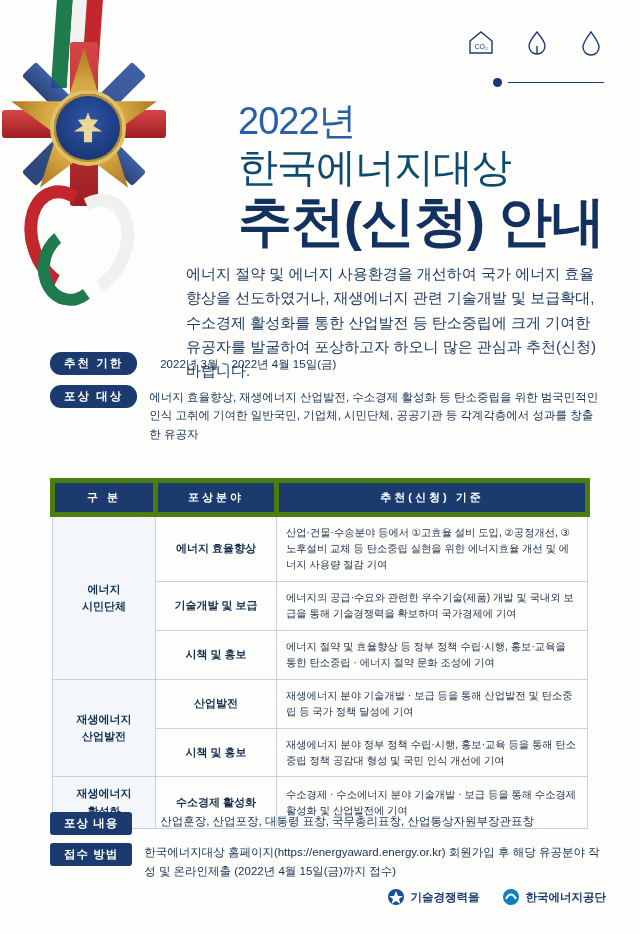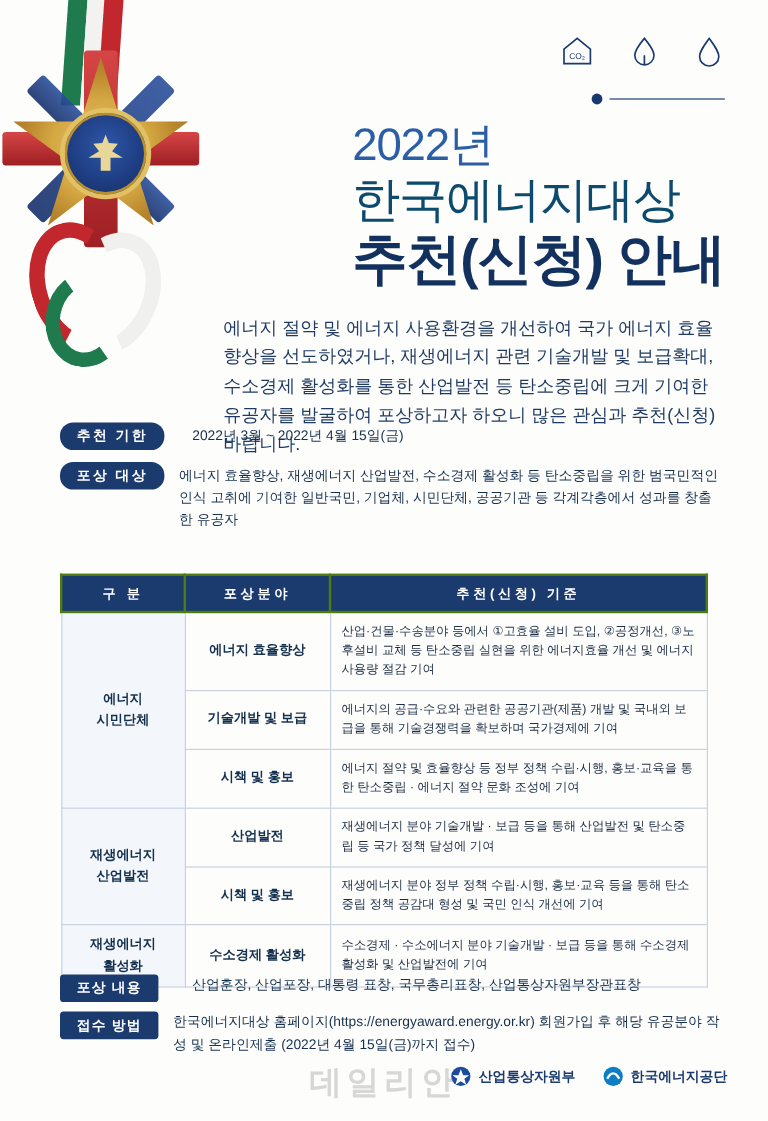--- a/index.html
+++ b/index.html
@@ -72,21 +72,21 @@
   
   .top-icons{position:absolute;right:36px;top:28px;display:flex;gap:26px;align-items:center;}
   .top-icons svg{display:block;}
 
   
   .dot{position:absolute;right:138px;top:78px;width:9px;height:9px;border-radius:50%;background:#18386f;}
   .rule{position:absolute;right:36px;top:82px;width:96px;height:1px;background:#1d3f78;}
   .title{position:absolute;right:36px;top:100px;text-align:left;line-height:1.12;}
   .title .y{font-size:38px;color:#2c5ea8;letter-spacing:-1px;font-weight:400;}
   .title .l2{font-size:40px;color:#0c4a6e;font-weight:400;letter-spacing:-1px;margin-top:2px;}
-  .title .l3{font-size:46px;color:#13315f;font-weight:bold;letter-spacing:-1px;margin-top:2px;}
+  .title .l3{font-size:54px;color:#13315f;font-weight:bold;letter-spacing:-1px;margin-top:2px;}
 
   
   .intro{
     position:absolute;left:186px;top:262px;width:420px;
     font-size:15px;color:#1f3b63;line-height:1.62;text-align:left;
   }
 
   
   .lblrow{position:absolute;display:flex;align-items:flex-start;gap:12px;}
   .pill{
@@ -94,21 +94,21 @@
     border-radius:11px;padding:4px 14px;white-space:nowrap;letter-spacing:2px;
   }
   .pill.sq{border-radius:3px;letter-spacing:1px;}
   .lbltext{font-size:11.5px;color:#16304f;line-height:1.6;padding-top:3px;}
 
   
   .tbl{position:absolute;left:50px;top:478px;width:540px;border-collapse:collapse;
        font-size:10.3px;color:#1d2e47;}
   .tbl th{
     background:#1b3b6f;color:#fff;font-weight:bold;font-size:11px;
-    padding:7px 4px;border:2px solid #4d7c0f;letter-spacing:3px;
+    padding:7px 4px;border:5px solid #4d7c0f;letter-spacing:3px;
   }
   .tbl td{border:1px solid #c9d3e0;padding:8px 9px;vertical-align:middle;line-height:1.55;}
   .tbl td.c1{width:84px;text-align:center;background:#f3f6fa;font-weight:bold;color:#14304f;font-size:11px;}
   .tbl td.c2{width:102px;text-align:center;font-weight:bold;color:#14304f;font-size:11px;}
   .tbl td.c3{text-align:left;}
   .tbl tr.grp-top td{border-top:1.6px solid #8fa2bb;}
 
   
   .footer-note{font-size:11.5px;color:#16304f;line-height:1.66;}
 
@@ -196,21 +196,21 @@
     </thead>
     <tbody>
       <tr class="grp-top">
         <td class="c1" rowspan="3" style="white-space:pre-line;">에너지
 시민단체</td>
         <td class="c2">에너지 효율향상</td>
         <td class="c3">산업·건물·수송분야 등에서 ①고효율 설비 도입, ②공정개선, ③노후설비 교체 등 탄소중립 실현을 위한 에너지효율 개선 및 에너지 사용량 절감 기여</td>
       </tr>
       <tr>
         <td class="c2">기술개발 및 보급</td>
-        <td class="c3">에너지의 공급·수요와 관련한 공공기관(제품) 개발 및 국내외 보급을 통해 기술경쟁력을 확보하며 국가경제에 기여</td>
+        <td class="c3">에너지의 공급·수요와 관련한 우수기술(제품) 개발 및 국내외 보급을 통해 기술경쟁력을 확보하며 국가경제에 기여</td>
       </tr>
       <tr>
         <td class="c2">시책 및 홍보</td>
         <td class="c3">에너지 절약 및 효율향상 등 정부 정책 수립·시행, 홍보·교육을 통한 탄소중립 · 에너지 절약 문화 조성에 기여</td>
       </tr>
       <tr class="grp-top">
         <td class="c1" rowspan="2" style="white-space:pre-line;">재생에너지
 산업발전</td>
         <td class="c2">산업발전</td>
         <td class="c3">재생에너지 분야 기술개발 · 보급 등을 통해 산업발전 및 탄소중립 등 국가 정책 달성에 기여</td>
@@ -239,28 +239,27 @@
   </div>
 
   <div class="logos">
     <div class="logo">
       <span class="mark">
         <svg width="18" height="18" viewBox="0 0 18 18">
           <circle cx="9" cy="9" r="8" fill="#1b4b9c"></circle>
           <path d="M9 3 L11 8 L16 8 L12 11 L13.5 16 L9 13 L4.5 16 L6 11 L2 8 L7 8 Z" fill="#fff"></path>
         </svg>
       </span>
-      <span>산업통상자원부</span>
+      <span>기술경쟁력을</span>
     </div>
     <div class="logo">
       <span class="mark">
         <svg width="18" height="18" viewBox="0 0 18 18">
           <circle cx="9" cy="9" r="8" fill="#0d7ec4"></circle>
           <path d="M4 11 C7 5 11 5 14 11" stroke="#fff" stroke-width="2" fill="none"></path>
         </svg>
       </span>
       <span>한국에너지공단</span>
     </div>
   </div>
 
-  <div class="watermark">데일리안</div>
 
 </div>
 
 </body></html>

